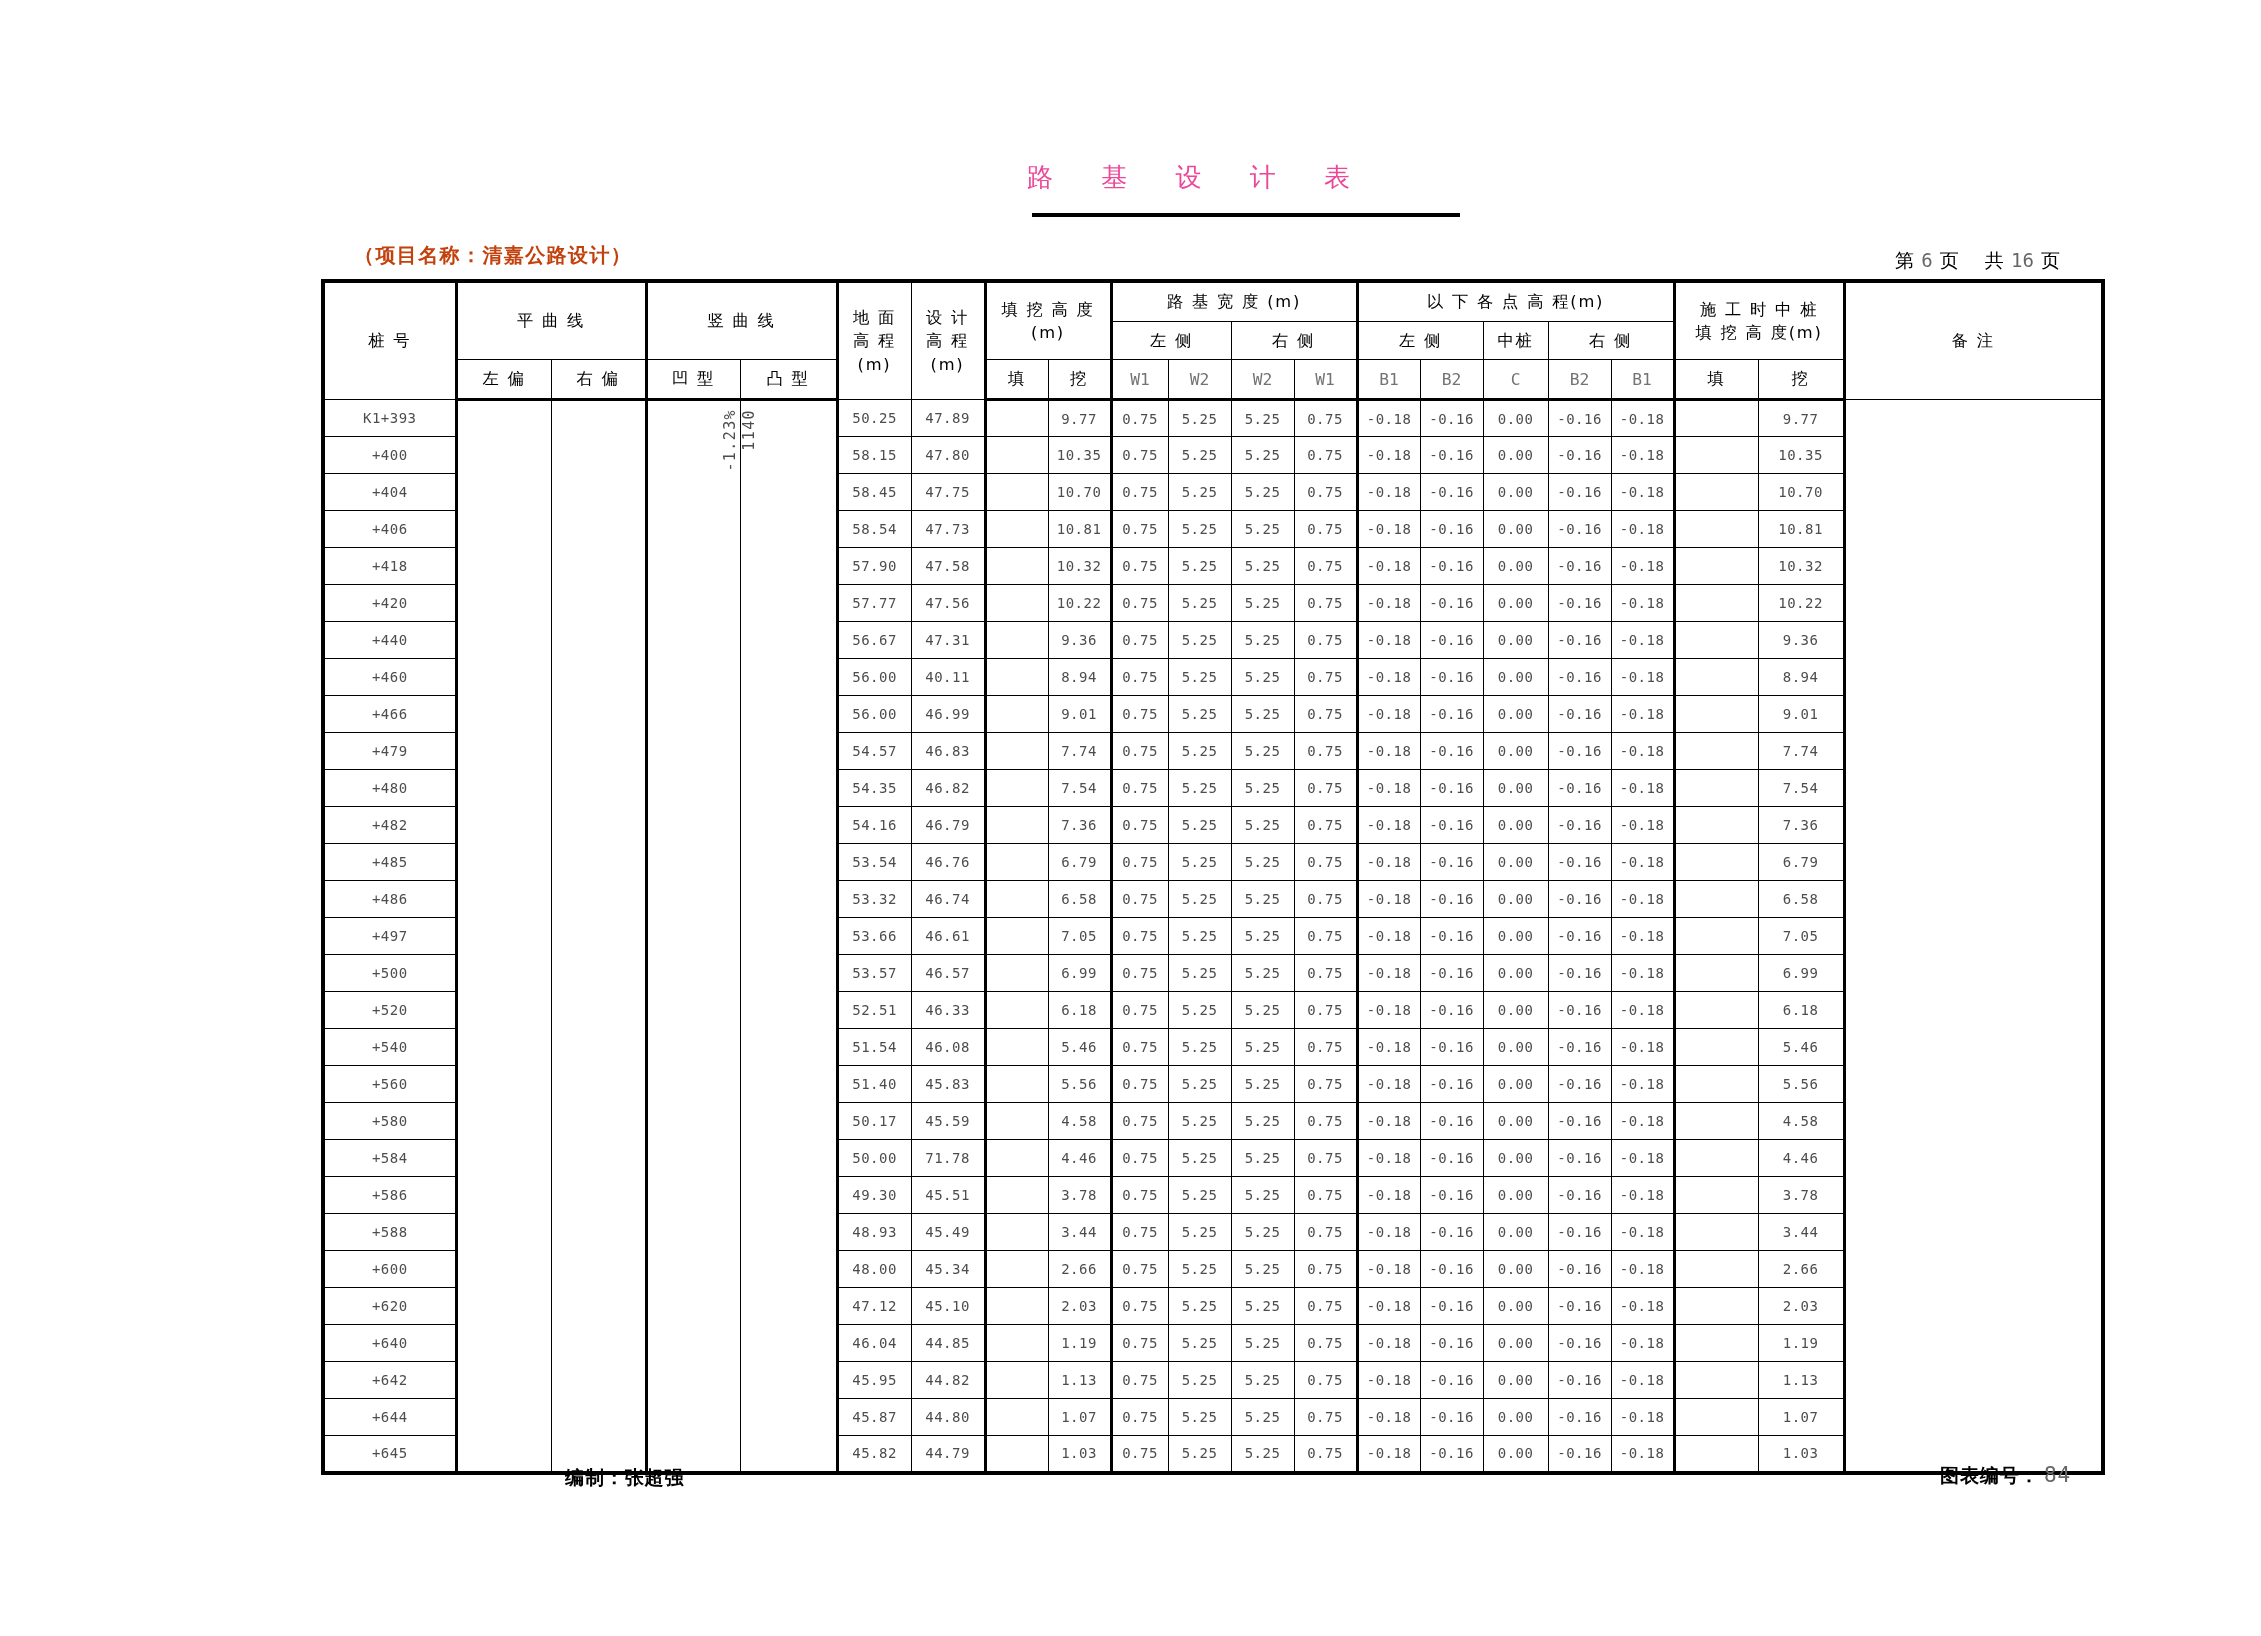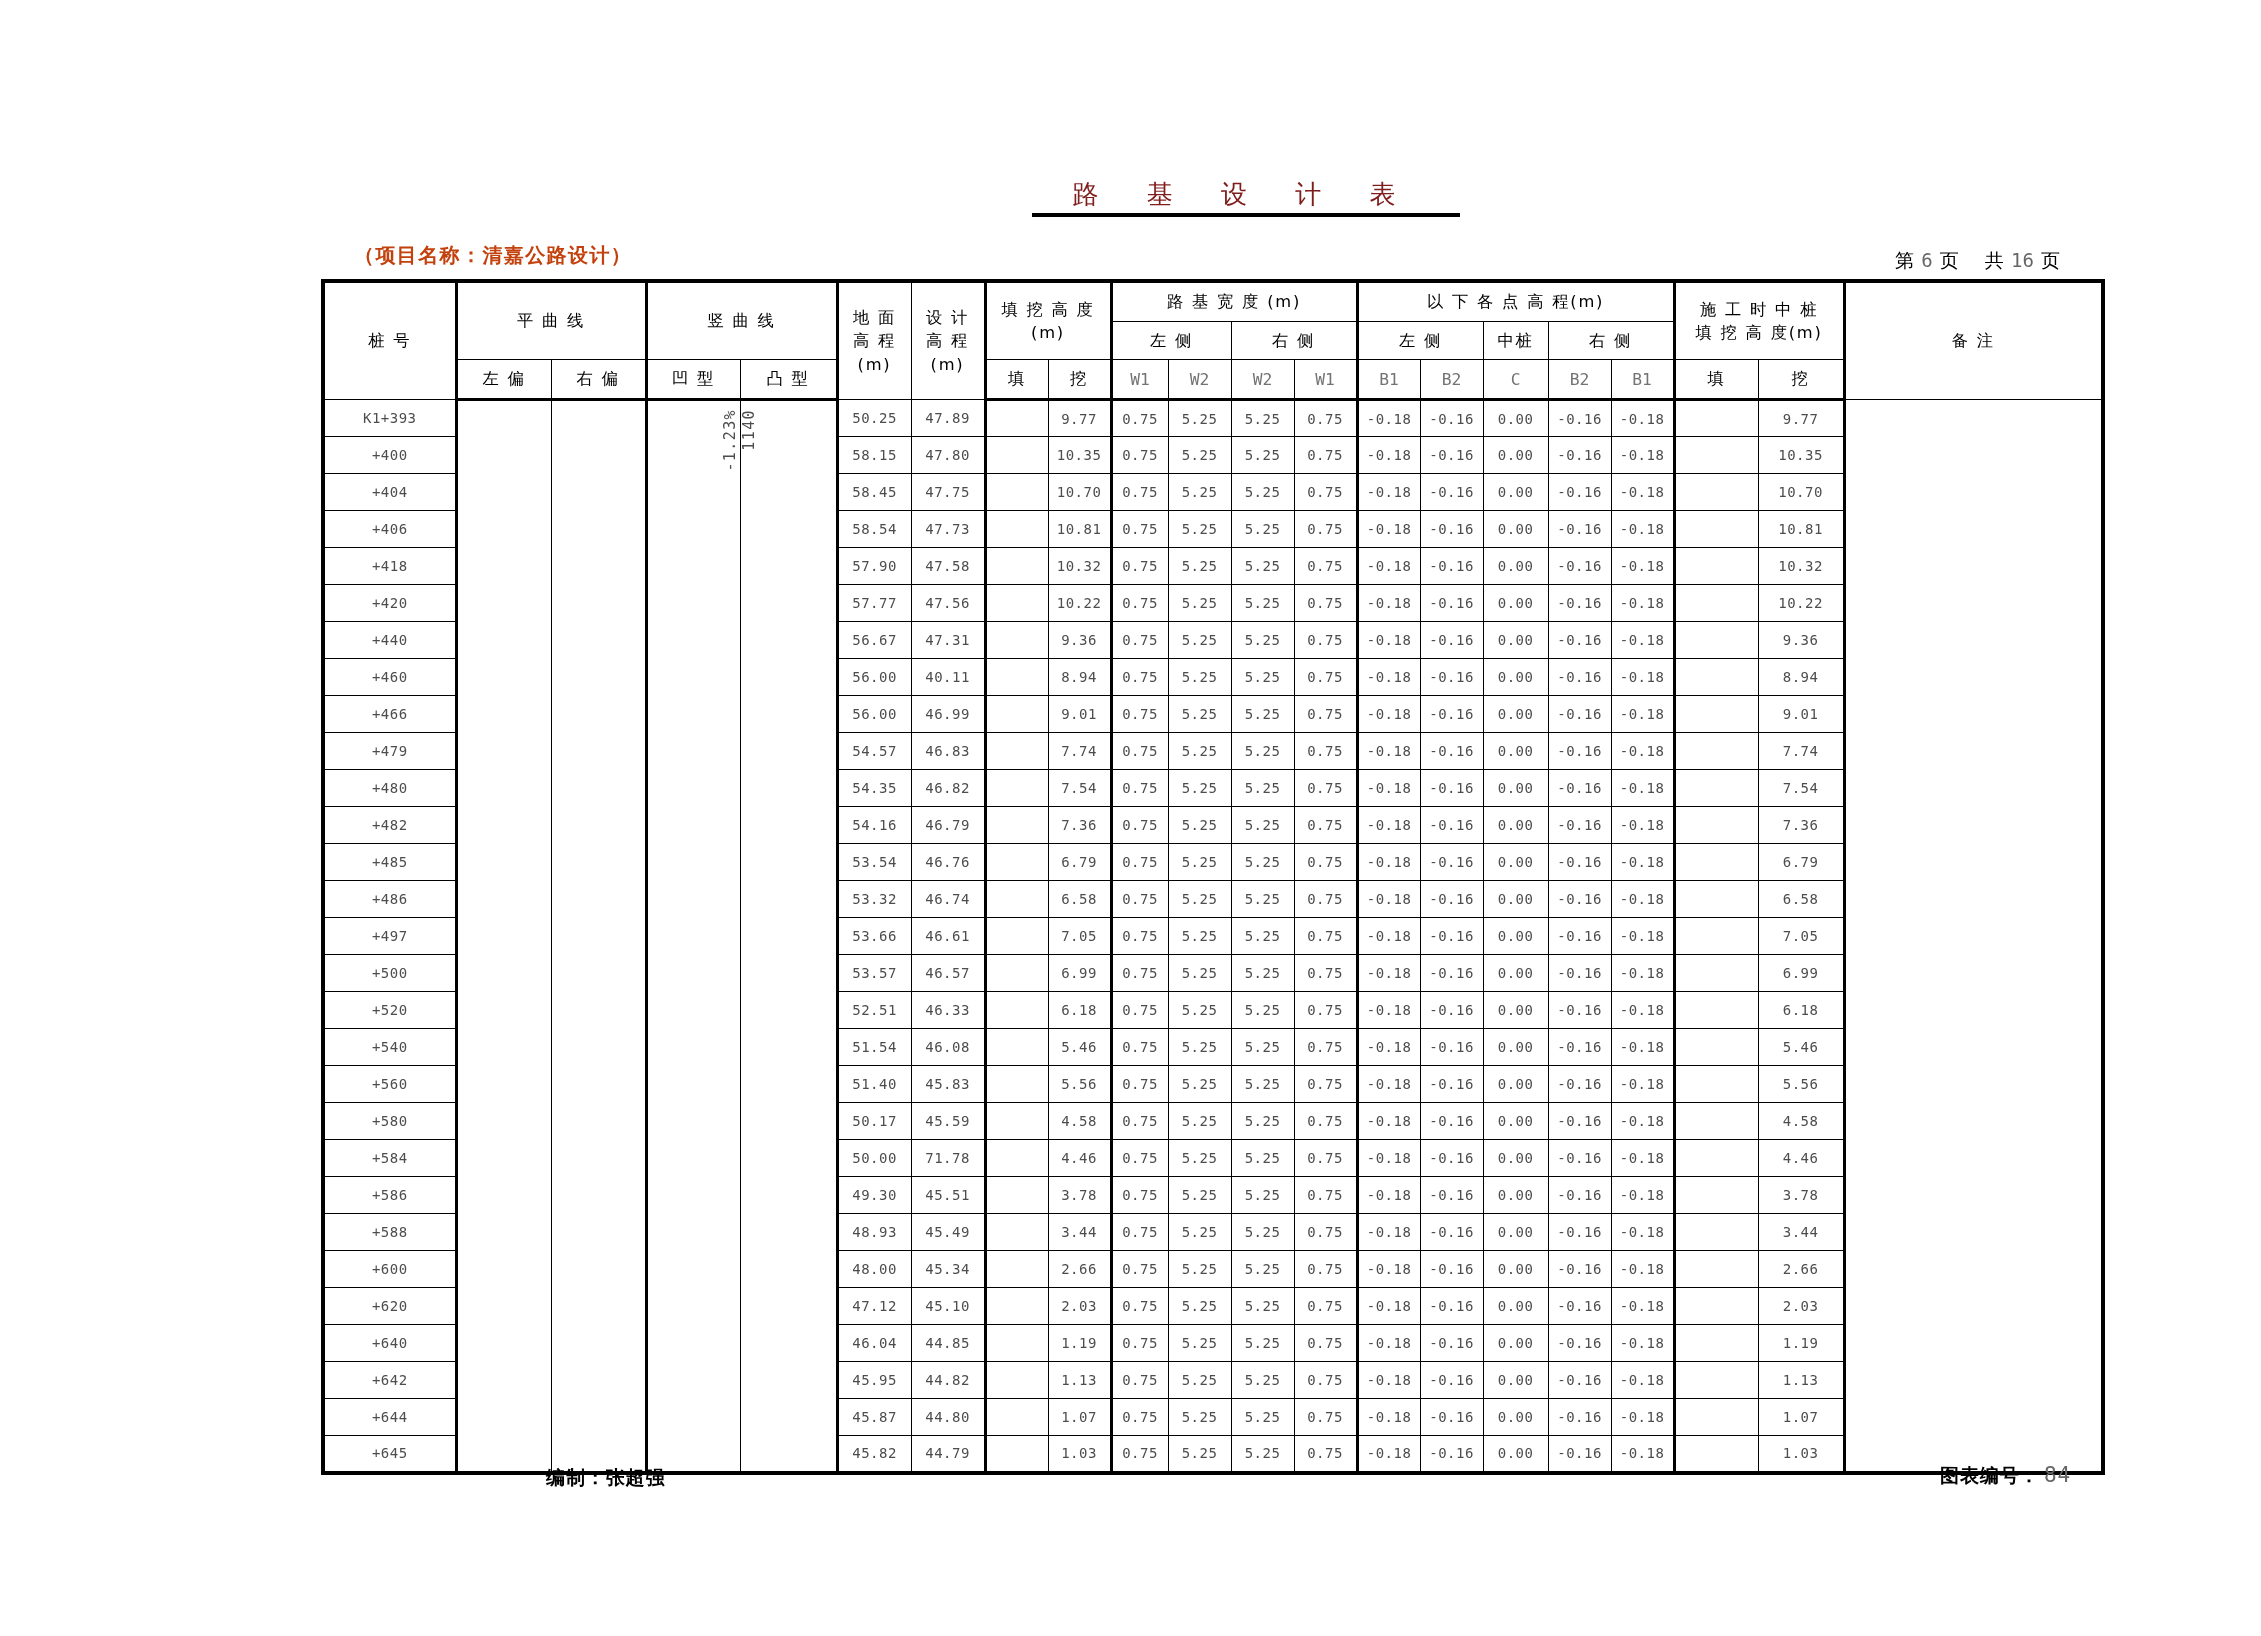--- a/index.html
+++ b/index.html
@@ -5,41 +5,41 @@
   html, body {
     margin: 0; padding: 0;
     width: 2316px; height: 1637px;
     background: #ffffff;
     font-family: "DejaVu Sans", sans-serif;
   }
   .page { position: relative; width: 2316px; height: 1637px; background: #fff; }
 
   
   .doc-title {
-    position: absolute; left: 1027px; top: 177px; width: 434px;
-    font-size: 26px; color: #7f1d1d; text-align: center;
+    position: absolute; left: 1027px; top: 160px; width: 434px;
+    font-size: 26px; color: #ec4899; text-align: left;
     letter-spacing: 20px; white-space: nowrap;
   }
   .title-underline {
     position: absolute; left: 1032px; top: 213px; width: 428px; height: 4.1px;
     background: #000;
   }
   .project-label {
     position: absolute; left: 354px; top: 242px;
     font-size: 20px; color: #c2410c; letter-spacing: 1.4px; font-weight: 600;
   }
   .page-info {
     position: absolute; left: 1895px; top: 248px;
     font-size: 19px; color: #000; white-space: nowrap;
   }
   .page-info .num, .footer-right .num { color: #666; font-family: "DejaVu Sans Mono", monospace; }
   .page-info .num { margin: 0 7.2px; }
   .page-info .gap { margin-left: 26px; }
   .footer-left {
-    position: absolute; left: 546px; top: 1465px;
+    position: absolute; left: 565px; top: 1465px;
     font-size: 19px; font-weight: 600; color: #000; letter-spacing: 0.9px;
   }
   .footer-right {
     position: absolute; left: 1940px; top: 1463px;
     font-size: 19px; font-weight: 600; color: #000; letter-spacing: 0.9px;
   }
   .footer-right .num { font-size: 21px; font-weight: 400; margin-left: 4.5px; }
 
   
   table.rb {

